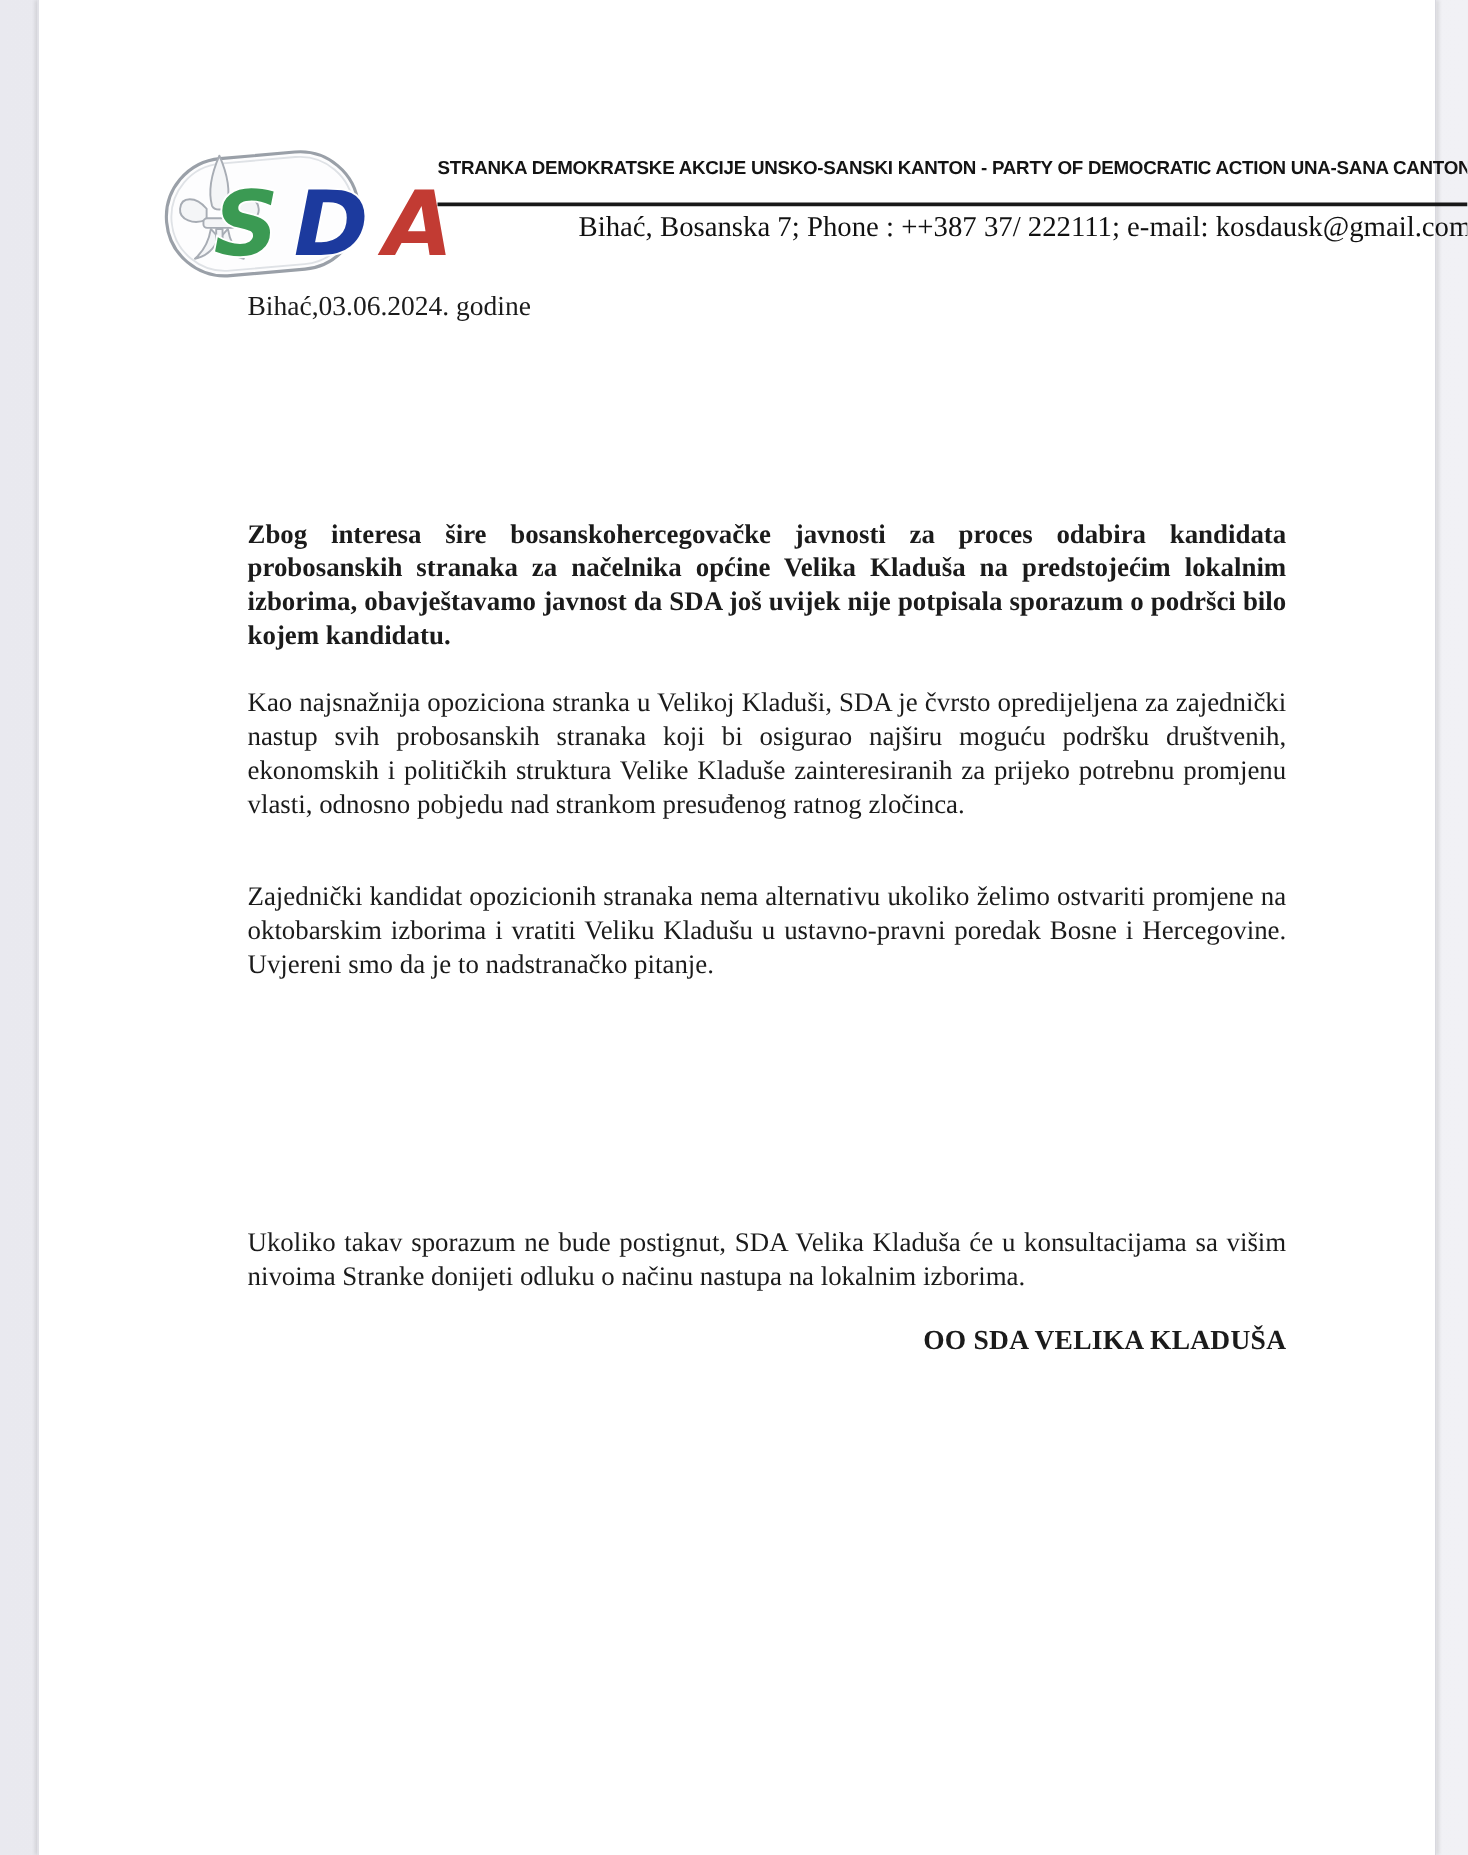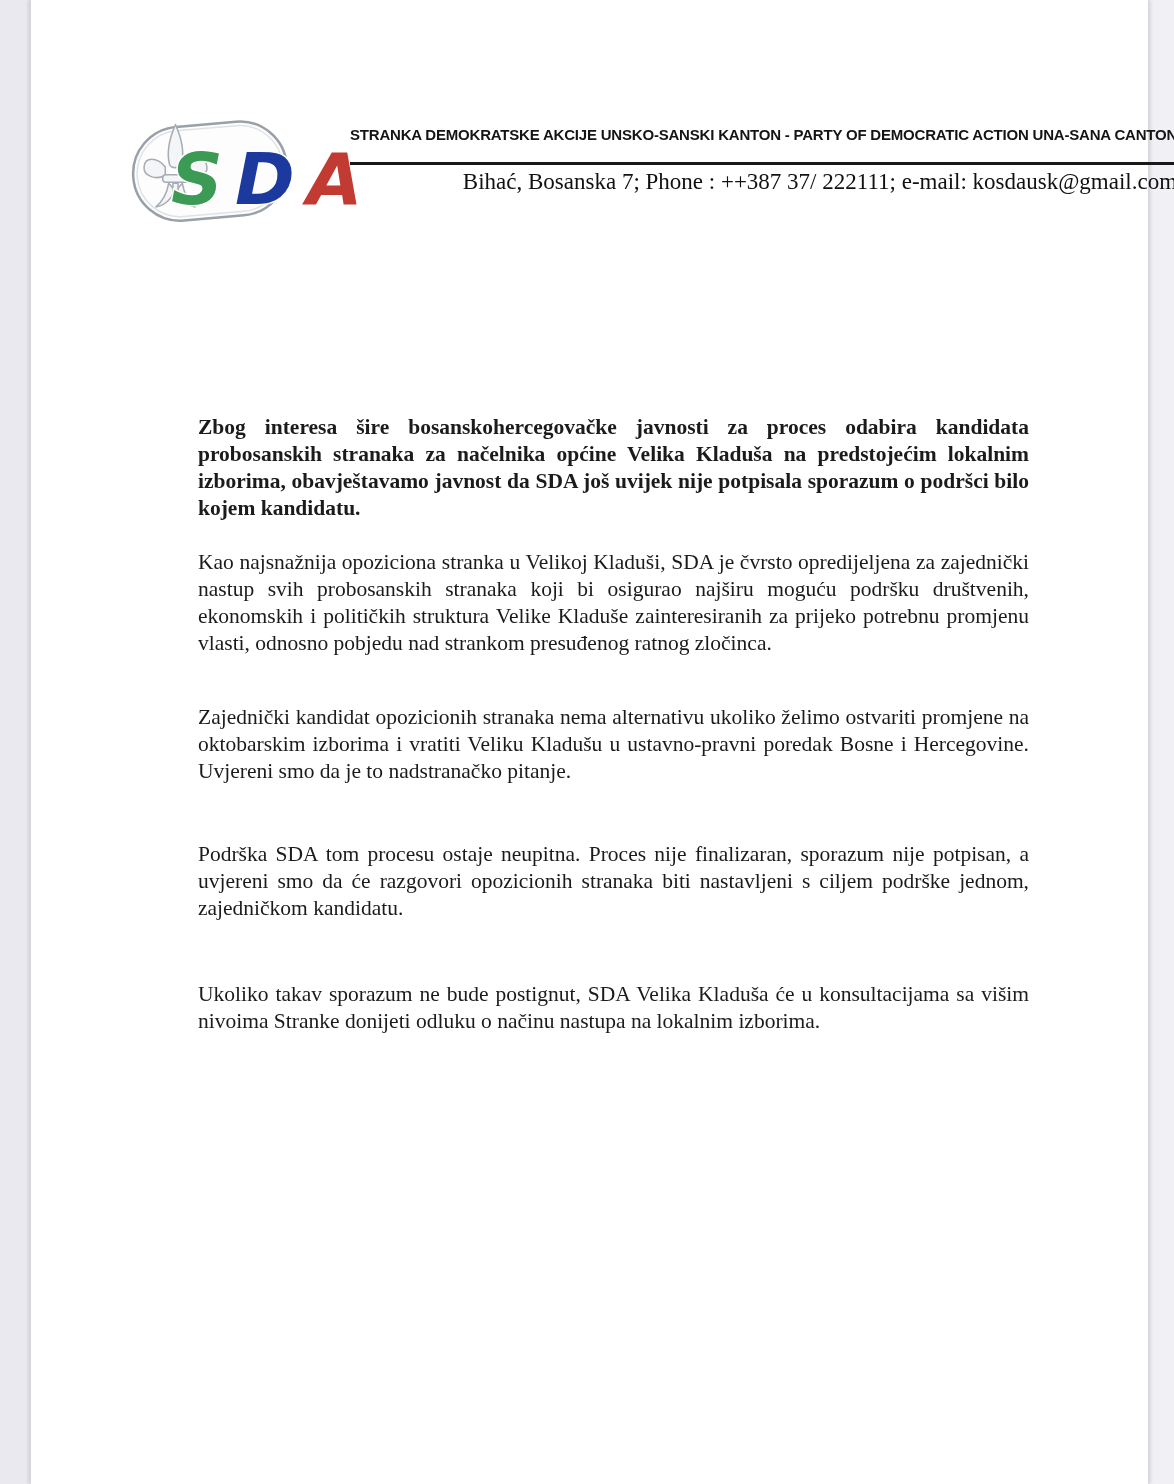--- a/index.html
+++ b/index.html
@@ -140,29 +140,30 @@
         </svg>
       </div>
 
       <div class="head-text">
         <div class="org-line">STRANKA DEMOKRATSKE AKCIJE UNSKO-SANSKI KANTON - PARTY OF DEMOCRATIC ACTION UNA-SANA CANTON</div>
         <div class="addr-line">Bihać, Bosanska 7; Phone : ++387 37/ 222111; e-mail: kosdausk@gmail.com</div>
       </div>
 
     </div>
 
+    <div class="col date-line">Bihać,03.06.2024. godine</div>
 
 
     <p class="col para p1">Zbog interesa šire bosanskohercegovačke javnosti za proces odabira kandidata probosanskih stranaka za načelnika općine Velika Kladuša na predstojećim lokalnim izborima, obavještavamo javnost da SDA još uvijek nije potpisala sporazum o podršci bilo kojem kandidatu.</p>
 
     <p class="col para p2">Kao najsnažnija opoziciona stranka u Velikoj Kladuši, SDA je čvrsto opredijeljena za zajednički nastup svih probosanskih stranaka koji bi osigurao najširu moguću podršku društvenih, ekonomskih i političkih struktura Velike Kladuše zainteresiranih za prijeko potrebnu promjenu vlasti, odnosno pobjedu nad strankom presuđenog ratnog zločinca.</p>
 
     <p class="col para p3">Zajednički kandidat opozicionih stranaka nema alternativu ukoliko želimo ostvariti promjene na oktobarskim izborima i vratiti Veliku Kladušu u ustavno-pravni poredak Bosne i Hercegovine. Uvjereni smo da je to nadstranačko pitanje.</p>
 
-    <p class="col para p4">Podrška SDA tom procesu ostaje neupitna. Proces nije finalizaran, sporazum nije potpisan, a uvjereni smo da će razgovori opozicionih stranaka biti nastavljeni s ciljem podrške jednom, zajedničkom kandidatu.</p>
 
     <p class="col para p5">Ukoliko takav sporazum ne bude postignut, SDA Velika Kladuša će u konsultacijama sa višim nivoima Stranke donijeti odluku o načinu nastupa na lokalnim izborima.</p>
 
     <div class="col signature">
+      <span class="sig-line">OO SDA VELIKA KLADUŠA</span>
     </div>
 
   </div>
 </div>
 
 </body></html>

